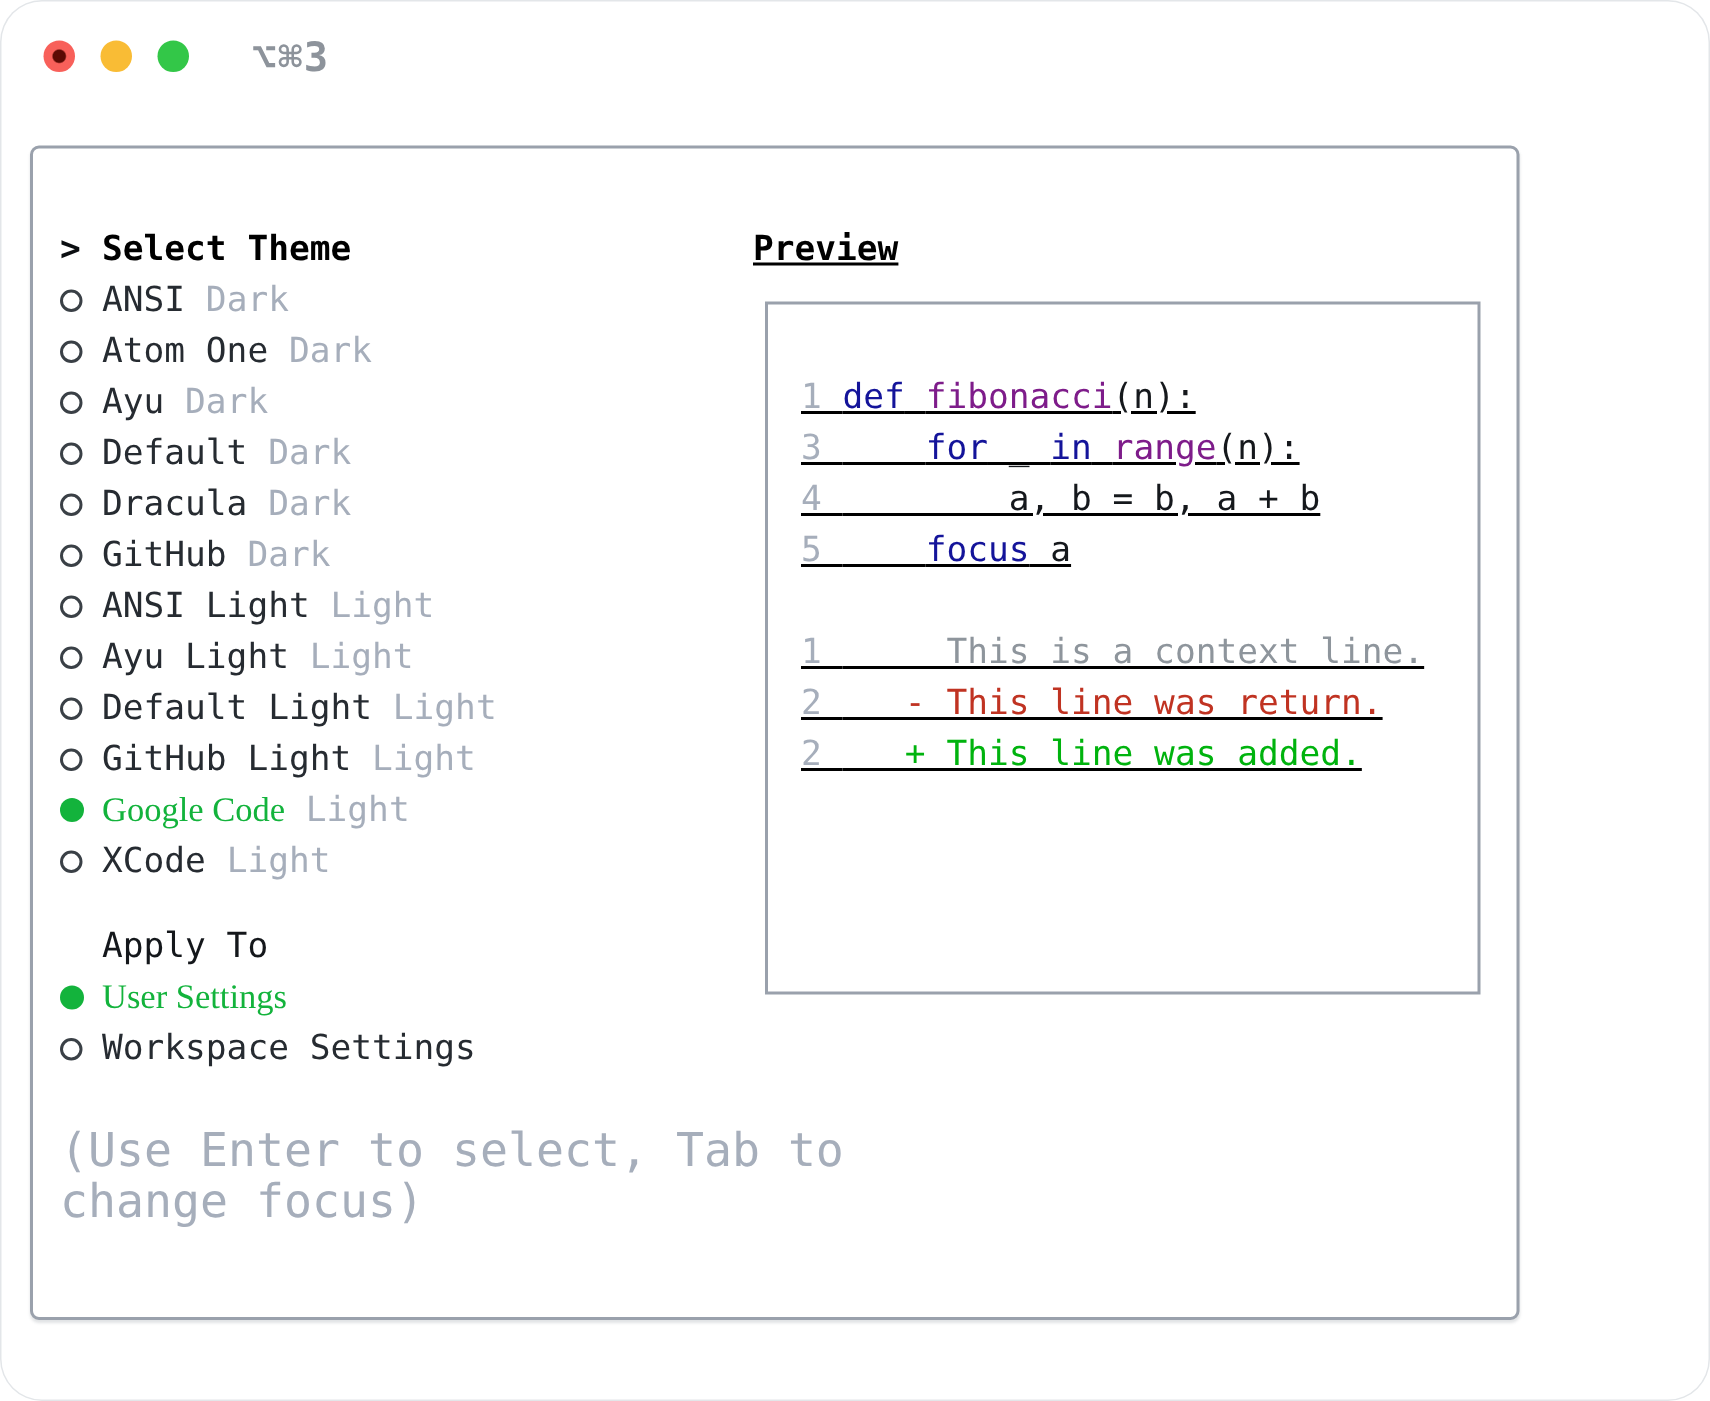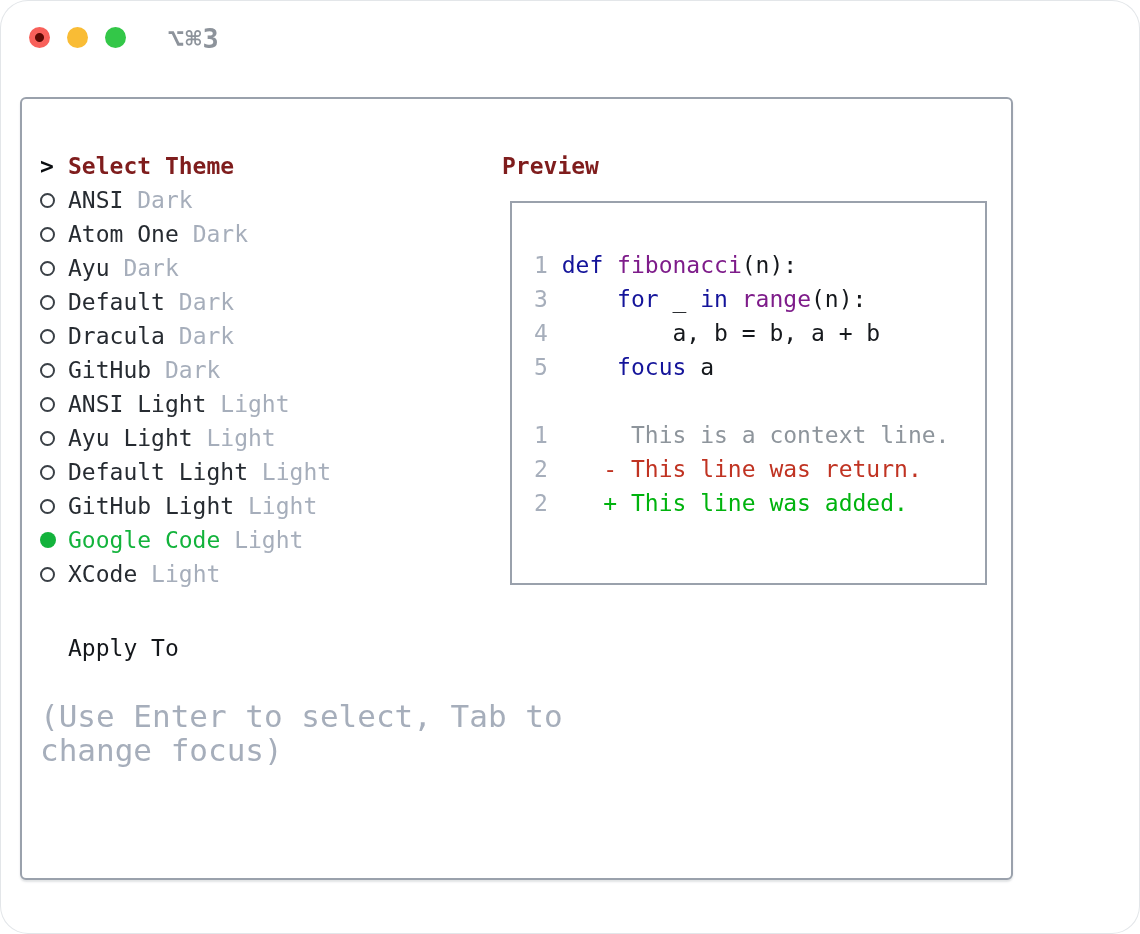--- a/index.html
+++ b/index.html
@@ -60,21 +60,21 @@
     height: 783px;
     border: 2px solid var(--border);
     border-radius: 6px;
     box-sizing: border-box;
     background: #ffffff;
     display: flex;
     padding: 50px 24px 0 18px;
     box-shadow: 0 2px 2px rgba(90,100,110,0.18);
   }
   .left-col { width: 462px; flex: none; }
-  .right-col { flex: 1; min-width: 0; }
+  .right-col { flex: 1; min-width: 0; text-decoration: underline; }
 
   .row {
     display: flex;
     align-items: center;
     height: 34px;
     font-size: 23px;
     white-space: pre;
     cursor: default;
   }
   .marker {
@@ -94,40 +94,40 @@
     border: 2.5px solid #3a4046;
     border-radius: 50%;
     box-sizing: content-box;
   }
   .dot {
     width: 16px;
     height: 16px;
     background: var(--green);
     border-radius: 50%;
   }
-  .hdr { font-weight: bold; color: #7f1d1d; }
+  .hdr { font-weight: bold; color: #000000; }
   .item-label { color: var(--text); }
-  .item-label.sel { color: var(--green); }
+  .item-label.sel { color: var(--green); font-family: Liberation Serif, serif; }
   .item-variant { color: var(--muted); }
   .apply-hdr { color: #14171b; }
 
   .hint {
     margin-top: 34px;
     width: 30ch;
     font-size: 31px;
     line-height: 34px;
     color: var(--hint);
     white-space: pre-wrap;
   }
 
   
   .preview-box {
     margin-top: 18px;
     margin-left: 8px;
-    height: 384px;
+    height: 462px;
     box-sizing: border-box;
     border: 2px solid var(--border);
     background: #ffffff;
     padding: 49px 0 0 22px;
     overflow: hidden;
   }
   .code-line {
     height: 34px;
     font-size: 23px;
     white-space: pre;
@@ -172,25 +172,29 @@
           <div class="row"><span class="marker"><span class="ring"></span></span><span class="item-label">Dracula</span><span class="item-variant"> Dark</span></div>
           <div class="row"><span class="marker"><span class="ring"></span></span><span class="item-label">GitHub</span><span class="item-variant"> Dark</span></div>
           <div class="row"><span class="marker"><span class="ring"></span></span><span class="item-label">ANSI Light</span><span class="item-variant"> Light</span></div>
           <div class="row"><span class="marker"><span class="ring"></span></span><span class="item-label">Ayu Light</span><span class="item-variant"> Light</span></div>
           <div class="row"><span class="marker"><span class="ring"></span></span><span class="item-label">Default Light</span><span class="item-variant"> Light</span></div>
           <div class="row"><span class="marker"><span class="ring"></span></span><span class="item-label">GitHub Light</span><span class="item-variant"> Light</span></div>
           <div class="row"><span class="marker"><span class="dot"></span></span><span class="item-label sel">Google Code</span><span class="item-variant"> Light</span></div>
           <div class="row"><span class="marker"><span class="ring"></span></span><span class="item-label">XCode</span><span class="item-variant"> Light</span></div>
         </div>
 
-      <div class="row apply-gap" style="margin-top:40px">
+      <div class="row apply-gap" style="margin-top:23px">
         <span class="marker"></span>
         <span class="apply-hdr">Apply To</span>
       </div>
 
+      <div id="apply-list">
+          <div class="row"><span class="marker"><span class="dot"></span></span><span class="item-label sel">User Settings</span></div>
+          <div class="row"><span class="marker"><span class="ring"></span></span><span class="item-label">Workspace Settings</span></div>
+        </div>
 
       <div class="hint">(Use Enter to select, Tab to change focus)</div>
     </div>
 
     <div class="right-col">
       <div class="row">
         <span class="hdr">Preview</span>
       </div>
 
       <div class="preview-box">

